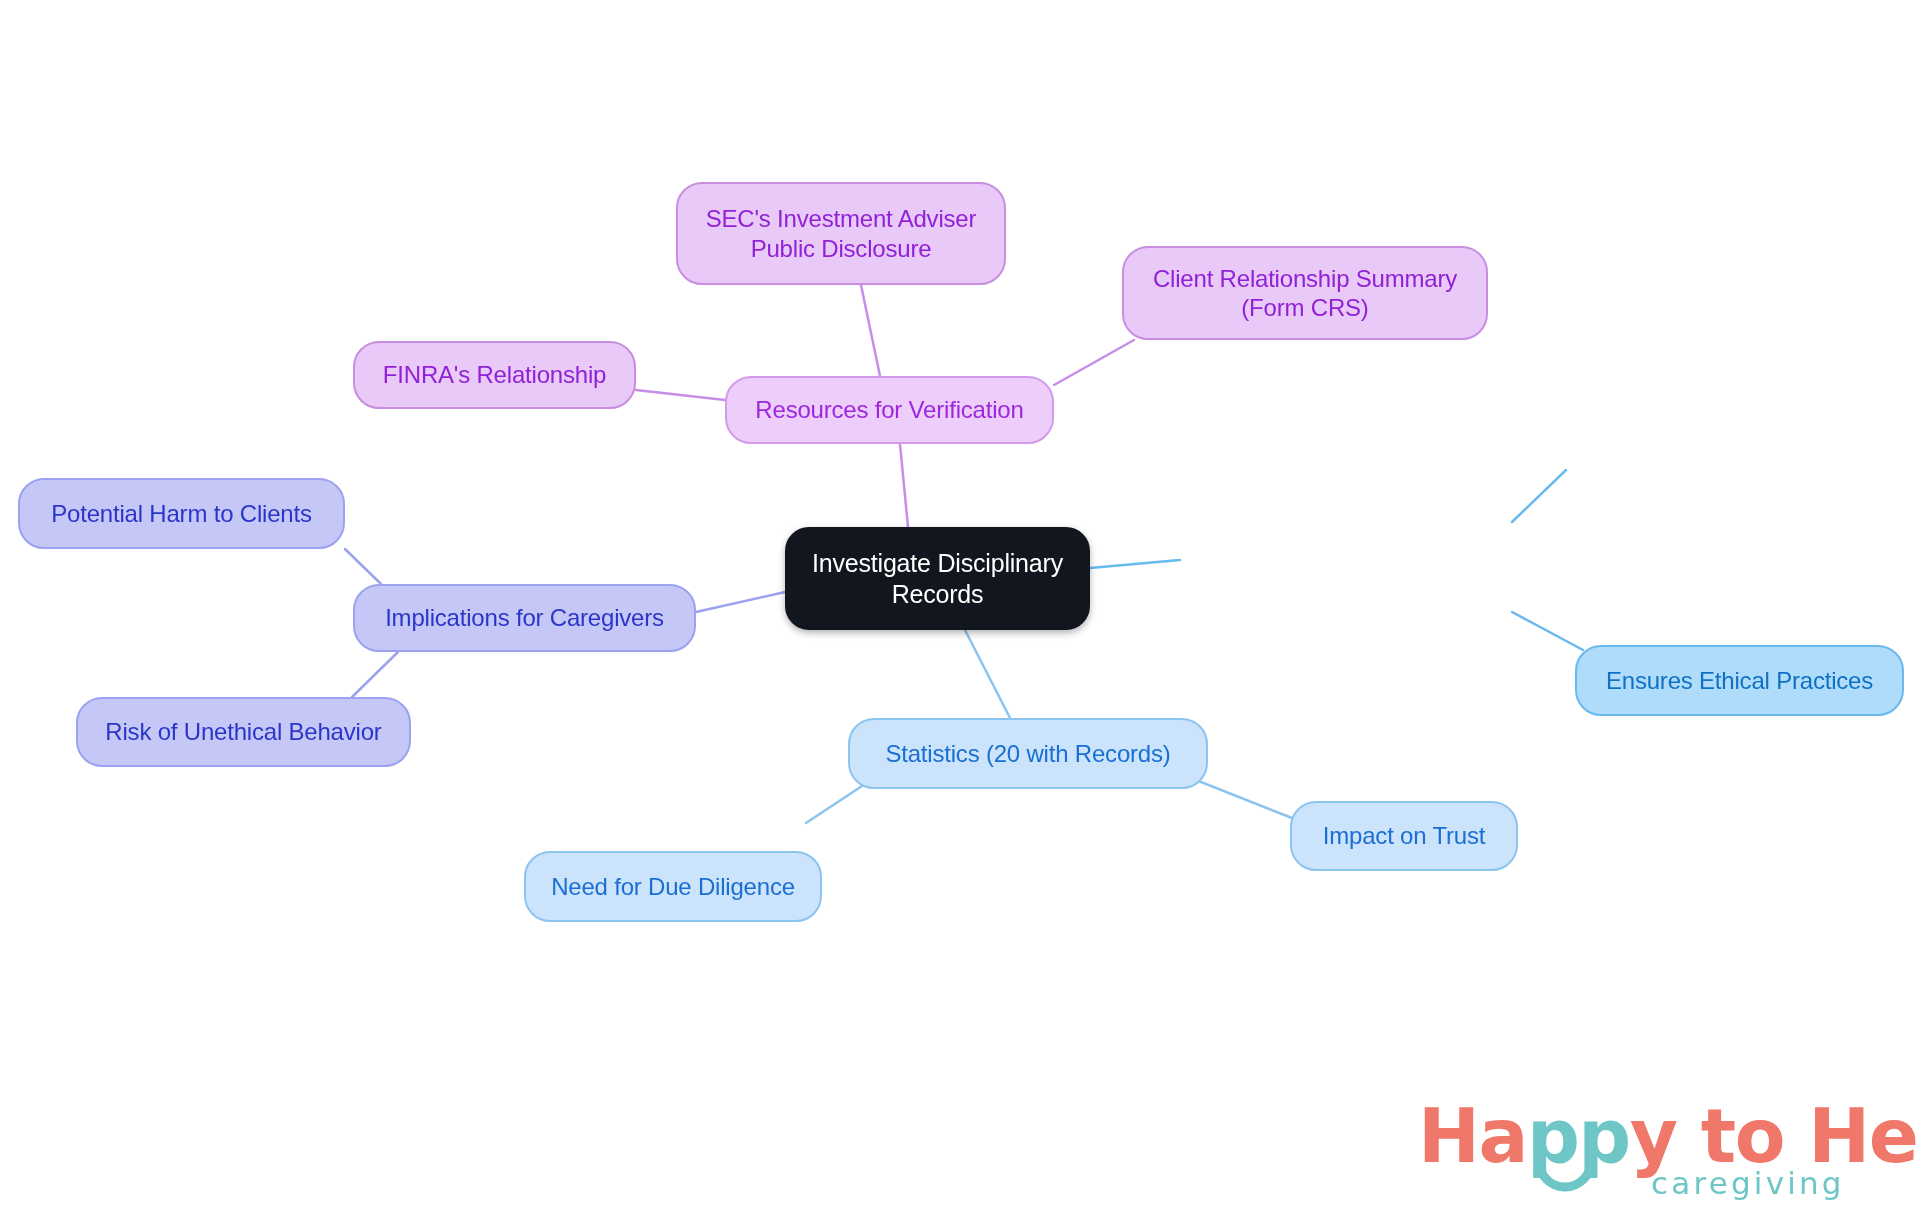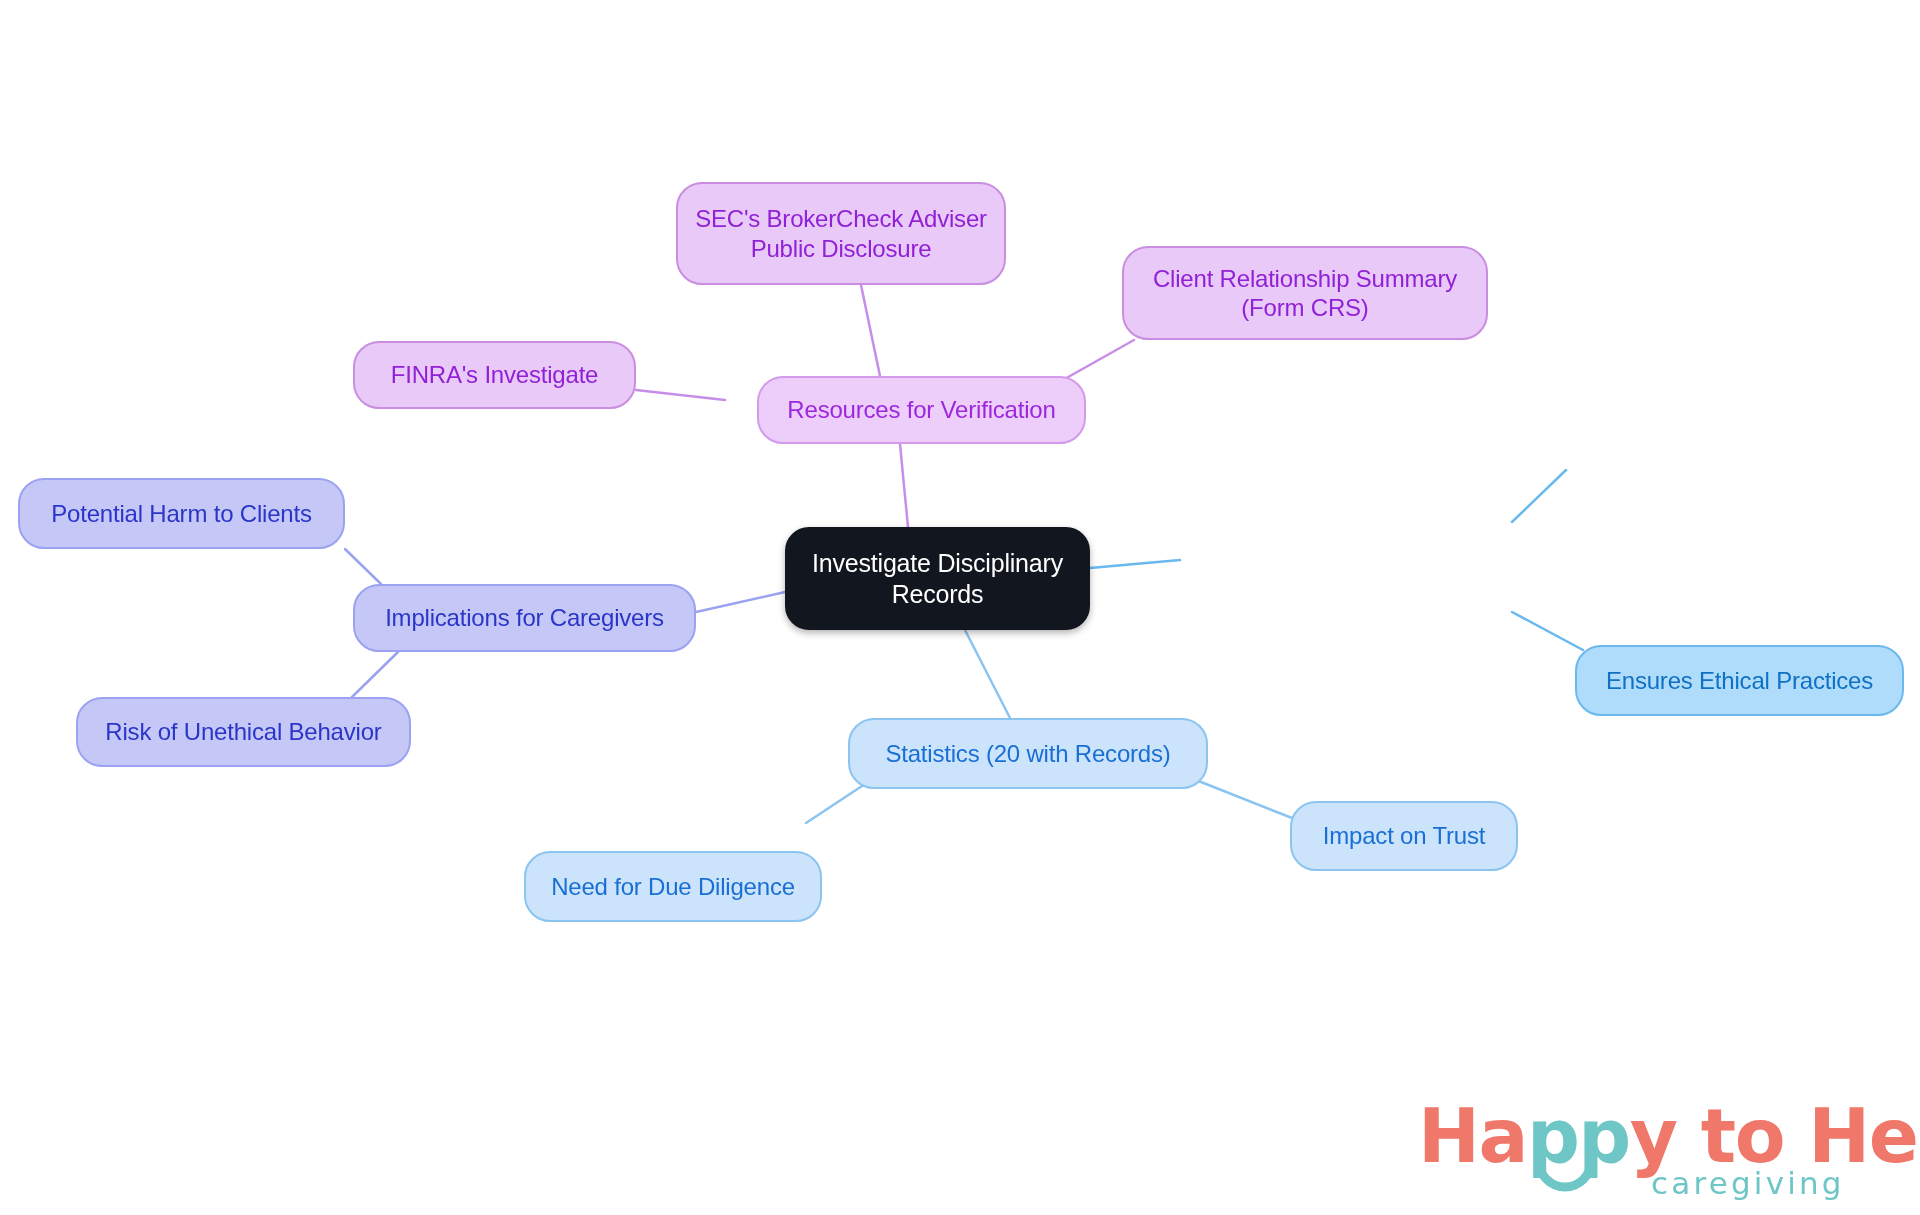--- a/index.html
+++ b/index.html
@@ -131,26 +131,26 @@
       <line x1="398" y1="652" x2="352" y2="697" stroke="#9ba2ef" stroke-width="2.5" stroke-linecap="round"></line>
       <line x1="1512" y1="522" x2="1566" y2="470" stroke="#69b9ef" stroke-width="2.5" stroke-linecap="round"></line>
       <line x1="1512" y1="612" x2="1583" y2="650" stroke="#69b9ef" stroke-width="2.5" stroke-linecap="round"></line>
       <line x1="862" y1="786" x2="806" y2="823" stroke="#8cc4f0" stroke-width="2.5" stroke-linecap="round"></line>
       <line x1="1196" y1="780" x2="1292" y2="818" stroke="#8cc4f0" stroke-width="2.5" stroke-linecap="round"></line>
     </svg>
 
   <div class="node node-root" style="left: 785px; top: 527px; width: 305px; height: 103px;">Investigate Disciplinary
 Records</div>
 
-  <div class="node node-purple-light" style="left: 757px; top: 376px; width: 329px; height: 68px;">Resources for Verification</div>
+  <div class="node node-purple-light" style="left: 725px; top: 376px; width: 329px; height: 68px;">Resources for Verification</div>
 
-  <div class="node node-purple-dark" style="left: 676px; top: 182px; width: 330px; height: 103px;">SEC's BrokerCheck Adviser
+  <div class="node node-purple-dark" style="left: 676px; top: 182px; width: 330px; height: 103px;">SEC's Investment Adviser
 Public Disclosure</div>
 
-  <div class="node node-purple-dark" style="left: 353px; top: 341px; width: 283px; height: 68px;">FINRA's Investigate</div>
+  <div class="node node-purple-dark" style="left: 353px; top: 341px; width: 283px; height: 68px;">FINRA's Relationship</div>
 
   <div class="node node-purple-dark" style="left: 1122px; top: 246px; width: 366px; height: 94px;">Client Relationship Summary
 (Form CRS)</div>
 
   <div class="node node-indigo" style="left: 353px; top: 584px; width: 343px; height: 68px;">Implications for Caregivers</div>
 
   <div class="node node-indigo" style="left: 18px; top: 478px; width: 327px; height: 71px;">Potential Harm to Clients</div>
 
   <div class="node node-indigo" style="left: 76px; top: 697px; width: 335px; height: 70px;">Risk of Unethical Behavior</div>
 

